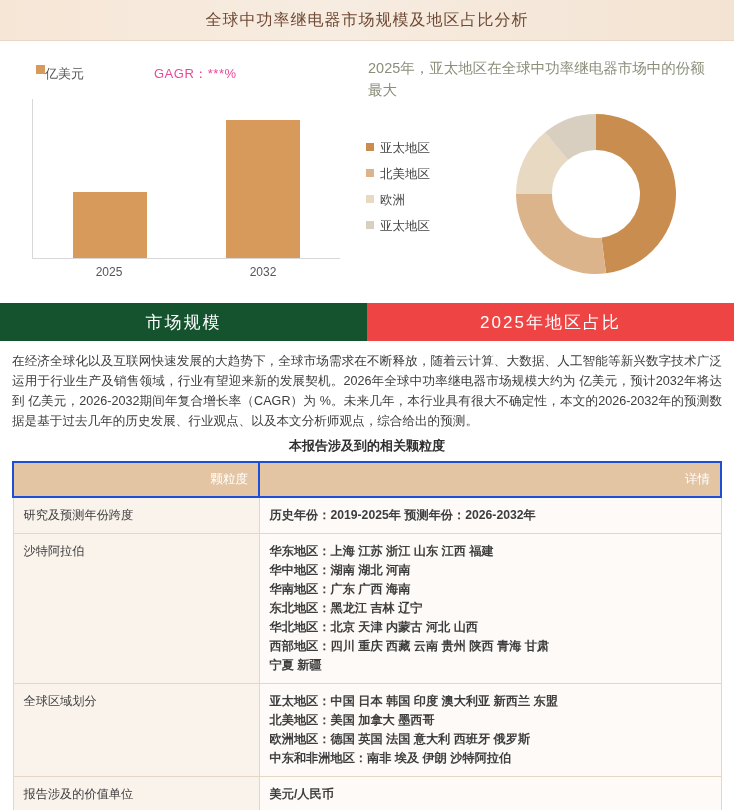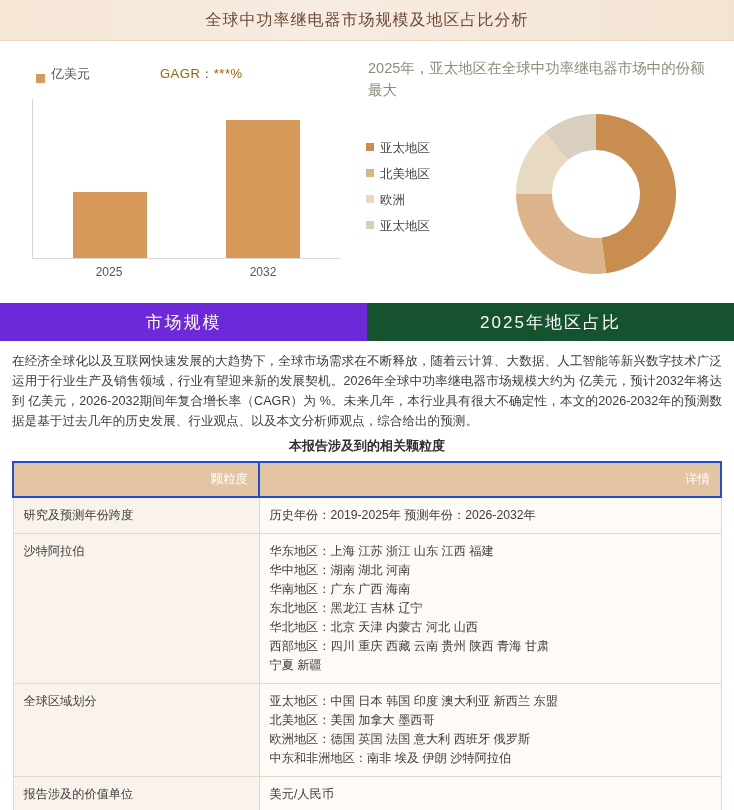--- a/index.html
+++ b/index.html
@@ -40,25 +40,25 @@
     padding: 4px 14px 0 14px;
   }
   .legend-row {
     display: flex;
     align-items: center;
     gap: 70px;
     padding: 12px 0 0 22px;
     font-size: 13px;
     color: #555;
   }
-  .legend-item { display:flex; align-items:flex-end; gap:6px; }
+  .legend-item { display:flex; align-items:flex-start; }
   .legend-swatch {
     width: 9px; height: 9px; background: #d79a5b; display:inline-block;
   }
-  .cagr { font-size: 13px; color:#a16207; letter-spacing: .5px; }
+  .cagr { font-size: 13px; color:#ec4899; letter-spacing: .5px; }
 
   .plot {
     position: relative;
     margin: 16px 6px 0 18px;
     height: 160px;
     border-left: 1px solid #d8d8d8;
     border-bottom: 1px solid #d8d8d8;
   }
   .bars {
     position:absolute; left:0; right:0; bottom:0; top:0;
@@ -98,22 +98,22 @@
   .pie-legend .li { display:flex; align-items:flex-start; gap:6px; }
   .pie-legend .sw { width:8px;height:8px;margin-top:8px;flex:0 0 8px; }
   .donut-holder { flex:1; display:flex; align-items:center; justify-content:center; }
 
   
   .band { display:flex; height: 38px; }
   .band-left, .band-right {
     flex:1; display:flex; align-items:center; justify-content:center;
     color:#fff; font-size: 17px; letter-spacing: 2px;
   }
-  .band-left { background:#6d28d9;text-align:center; }
-  .band-right { background:#14532d; }
+  .band-left { background:#14532d;text-align:center; }
+  .band-right { background:#ef4444; }
 
   
   .para {
     font-size: 12.6px;
     line-height: 20px;
     color:#3d3d3d;
     padding: 10px 12px 4px 12px;
     text-align: justify;
   }
   .sub-title {
@@ -141,21 +141,21 @@
     border: 2px solid #1d4ed8;
   }
   table.grain td {
     border: 1px solid #e6d6c4;
     padding: 8px 10px;
     vertical-align: top;
     line-height: 19px;
     color:#3d3d3d;
   }
   table.grain td.col1 { width: 246px; background:#faf3ec; }
-  table.grain td.col2 { background:#fdfaf7; }
+  table.grain td.col2 { background:#fdfaf7;font-weight:bold; }
   .cellline { display:block; }
 </style>
 </head>
 <body>
 
 <div class="header">
   <div class="header-title">全球中功率继电器市场规模及地区占比分析</div>
 </div>
 
 <div class="charts">

